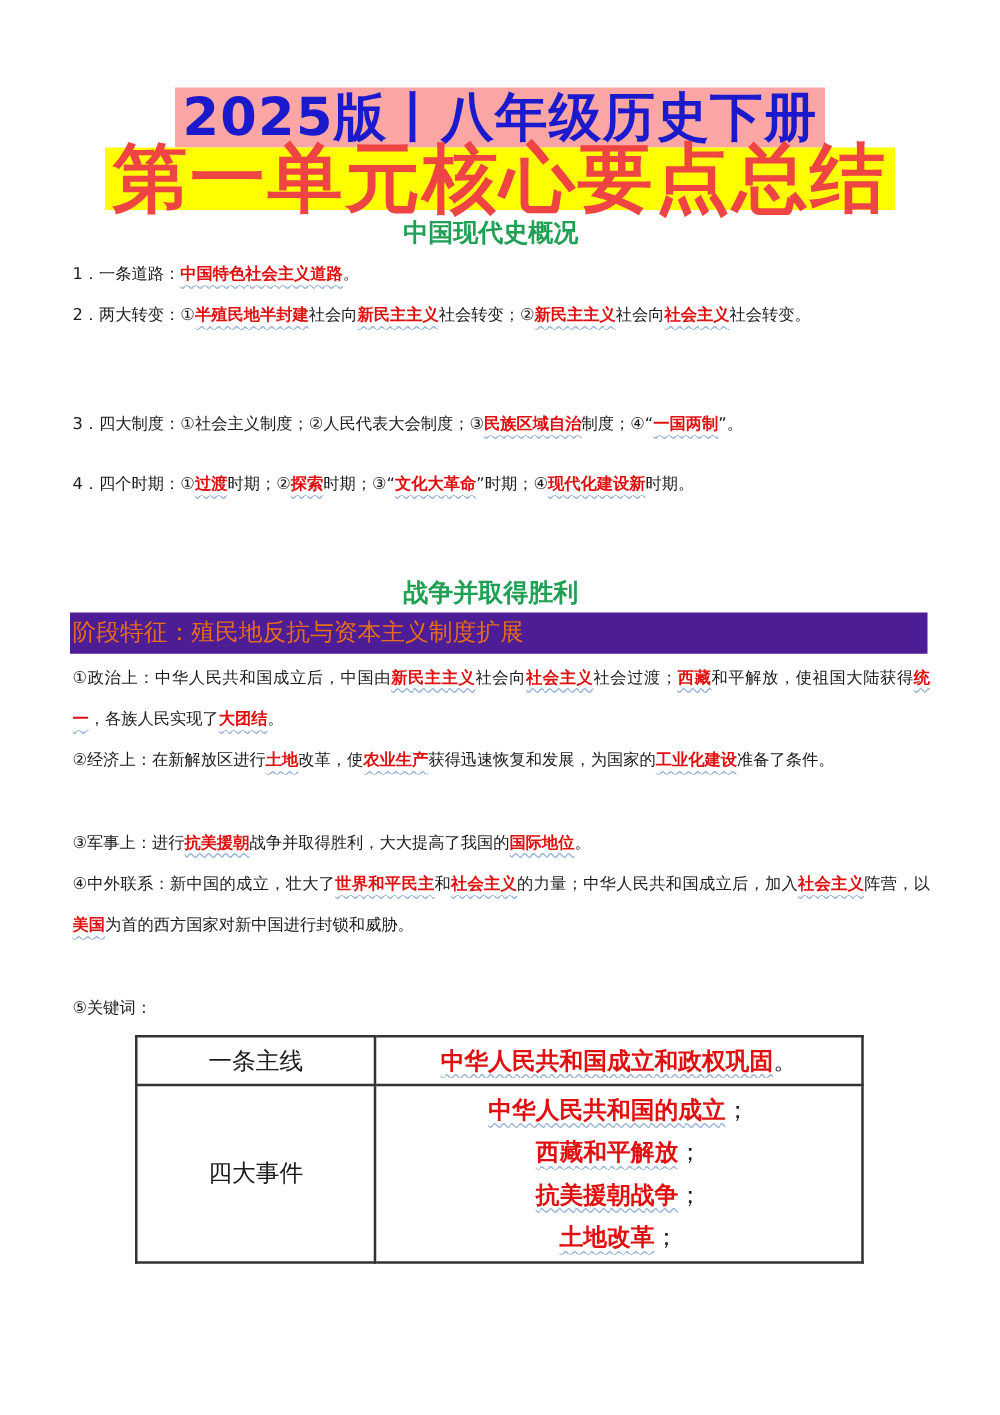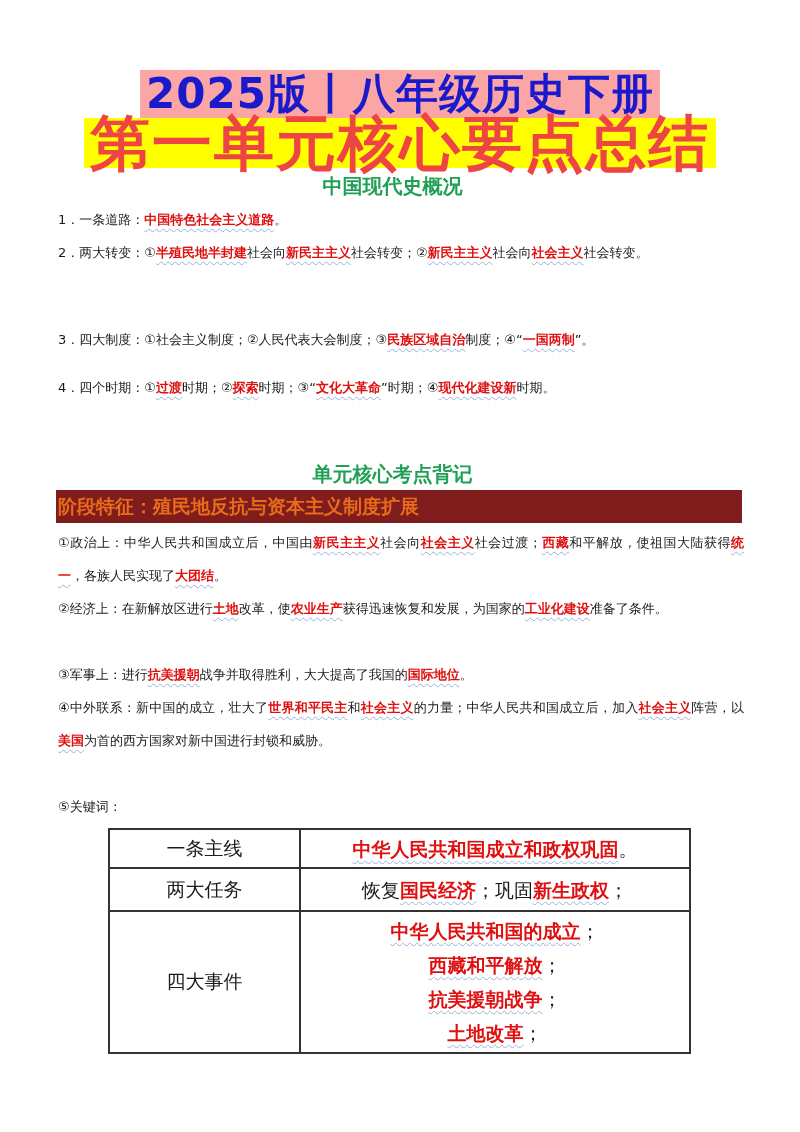--- a/index.html
+++ b/index.html
@@ -28,21 +28,21 @@
     text-align: justify;
   }
   .hl {
     color: #e01010; font-weight: bold;
     text-decoration: underline wavy #9ab4d8; text-decoration-thickness: 1px;
     text-underline-offset: 4px;
   }
 
   .stage-banner {
     position: absolute; left: 56px; top: 490px; width: 686px; height: 33px;
-    background: #7f1d1d; color: #e86c1a; font-weight: bold;
+    background: #4c1d95; color: #e86c1a; font-weight: normal;
     font-size: 19px; line-height: 33px; padding-left: 2px;
   }
 
   table.kw {
     position: absolute; left: 108px; top: 828px; width: 583px;
     border-collapse: collapse; font-size: 19px;
   }
   table.kw td { border: 2px solid #333; text-align: center; vertical-align: middle; }
   table.kw td.k { width: 191px; color: #1a1a1a; }
   table.kw tr.r1 td { height: 39px; }
@@ -58,44 +58,38 @@
   <div><span class="title-line2">第一单元核心要点总结</span></div>
 </div>
 
 <div class="section-heading" style="top:172px;">中国现代史概况</div>
 
 <div class="para" style="top:203px;"><span>1．一条道路：</span><span class="hl">中国特色社会主义道路</span><span>。</span></div>
 <div class="para" style="top:236px;"><span>2．两大转变：①</span><span class="hl">半殖民地半封建</span><span>社会向</span><span class="hl">新民主主义</span><span>社会转变；②</span><span class="hl">新民主主义</span><span>社会向</span><span class="hl">社会主义</span><span>社会转变。</span></div>
 <div class="para" style="top:323px;"><span>3．四大制度：①社会主义制度；②人民代表大会制度；③</span><span class="hl">民族区域自治</span><span>制度；④“</span><span class="hl">一国两制</span><span>”。</span></div>
 <div class="para" style="top:371px;"><span>4．四个时期：①</span><span class="hl">过渡</span><span>时期；②</span><span class="hl">探索</span><span>时期；③“</span><span class="hl">文化大革命</span><span>”时期；④</span><span class="hl">现代化建设新</span><span>时期。</span></div>
 
-<div class="section-heading" style="top:460px;">单元核心考点背记</div>
+<div class="section-heading" style="top:460px;">战争并取得胜利</div>
 
 <div class="stage-banner">阶段特征：殖民地反抗与资本主义制度扩展</div>
 
 <div class="para" style="top:526px;"><span>①政治上：中华人民共和国成立后，中国由</span><span class="hl">新民主主义</span><span>社会向</span><span class="hl">社会主义</span><span>社会过渡；</span><span class="hl">西藏</span><span>和平解放，使祖国大陆获得</span><span class="hl">统一</span><span>，各族人民实现了</span><span class="hl">大团结</span><span>。</span></div>
 <div class="para" style="top:592px;"><span>②经济上：在新解放区进行</span><span class="hl">土地</span><span>改革，使</span><span class="hl">农业生产</span><span>获得迅速恢复和发展，为国家的</span><span class="hl">工业化建设</span><span>准备了条件。</span></div>
 <div class="para" style="top:658px;"><span>③军事上：进行</span><span class="hl">抗美援朝</span><span>战争并取得胜利，大大提高了我国的</span><span class="hl">国际地位</span><span>。</span></div>
 <div class="para" style="top:691px;"><span>④中外联系：新中国的成立，壮大了</span><span class="hl">世界和平民主</span><span>和</span><span class="hl">社会主义</span><span>的力量；中华人民共和国成立后，加入</span><span class="hl">社会主义</span><span>阵营，以</span><span class="hl">美国</span><span>为首的西方国家对新中国进行封锁和威胁。</span></div>
 <div class="para" style="top:790px;"><span>⑤关键词：</span></div>
 
 <table class="kw">
   <tbody>
       <tr class="r1">
     <td class="k">一条主线</td>
     <td>
       <div class="ev-line"><span class="hl">中华人民共和国成立和政权巩固</span><span>。</span></div>
     </td>
   </tr>
-  <tr class="r2">
-    <td class="k">两大任务</td>
-    <td>
-      <div class="ev-line"><span>恢复</span><span class="hl">国民经济</span><span>；巩固</span><span class="hl">新生政权</span><span>；</span></div>
-    </td>
-  </tr>
   <tr class="r3">
     <td class="k">四大事件</td>
     <td>
       <div class="ev-line"><span class="hl">中华人民共和国的成立</span><span>；</span></div>
       <div class="ev-line"><span class="hl">西藏和平解放</span><span>；</span></div>
       <div class="ev-line"><span class="hl">抗美援朝战争</span><span>；</span></div>
       <div class="ev-line"><span class="hl">土地改革</span><span>；</span></div>
     </td>
   </tr>
 </tbody>

